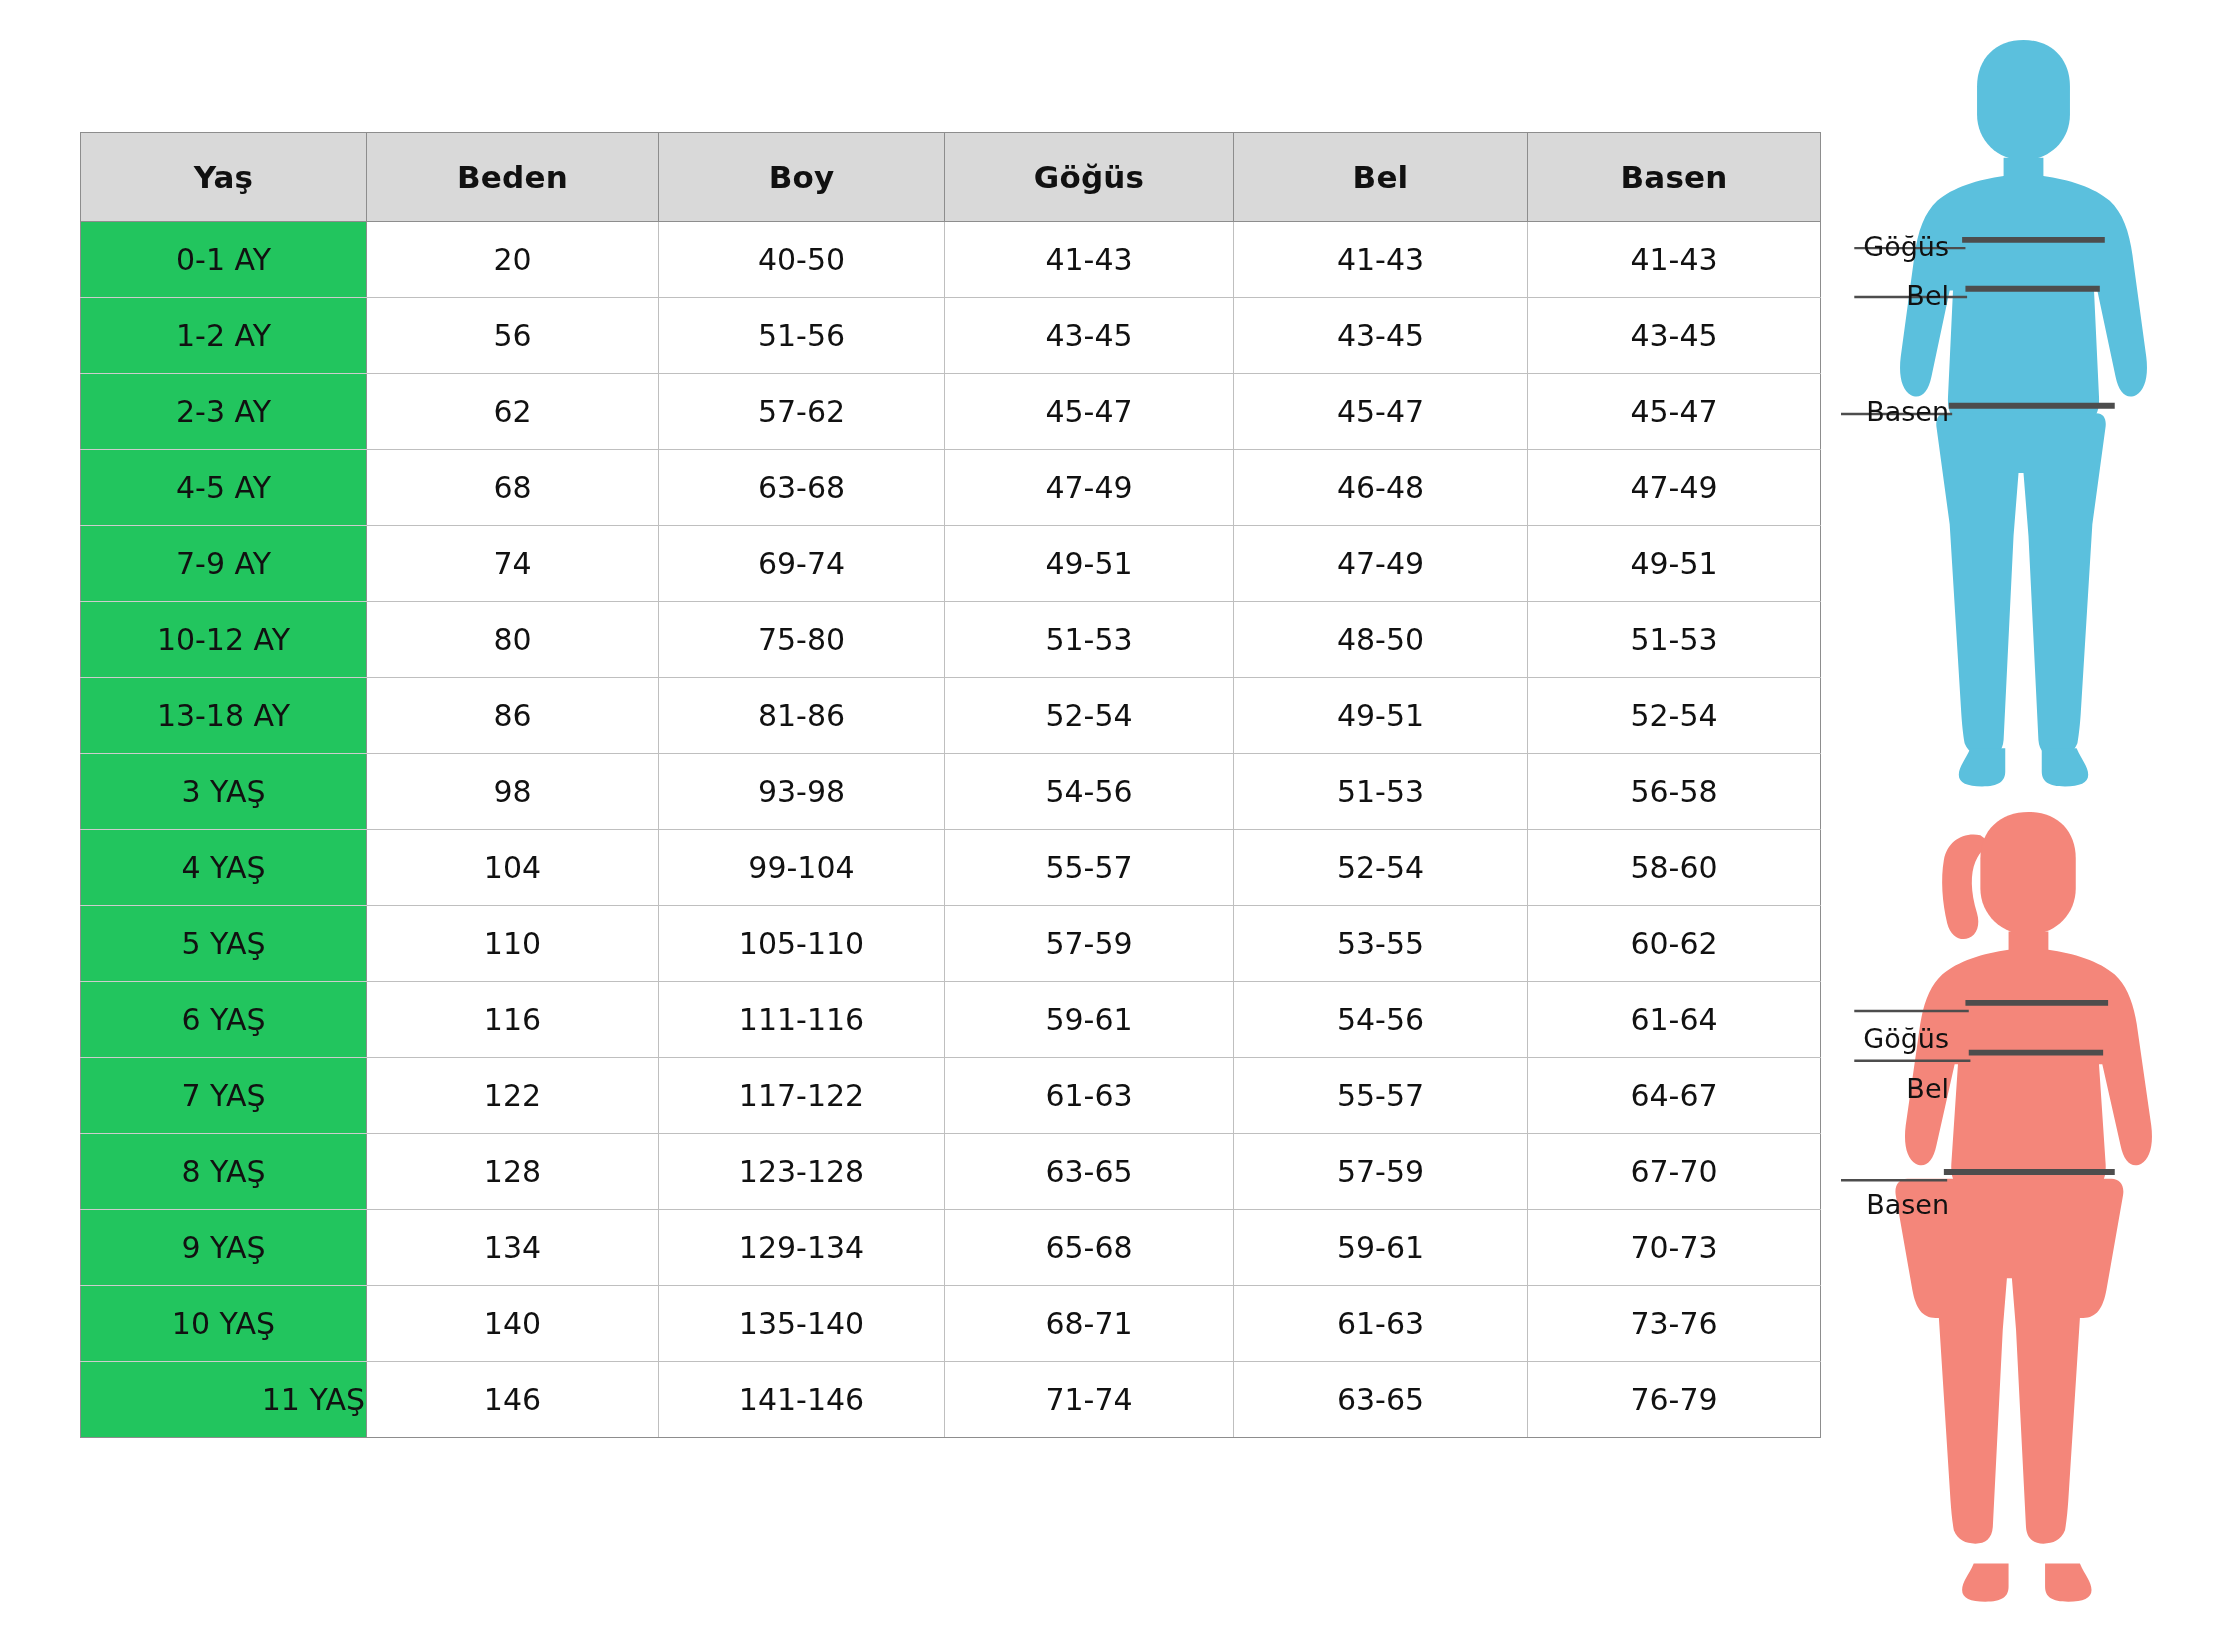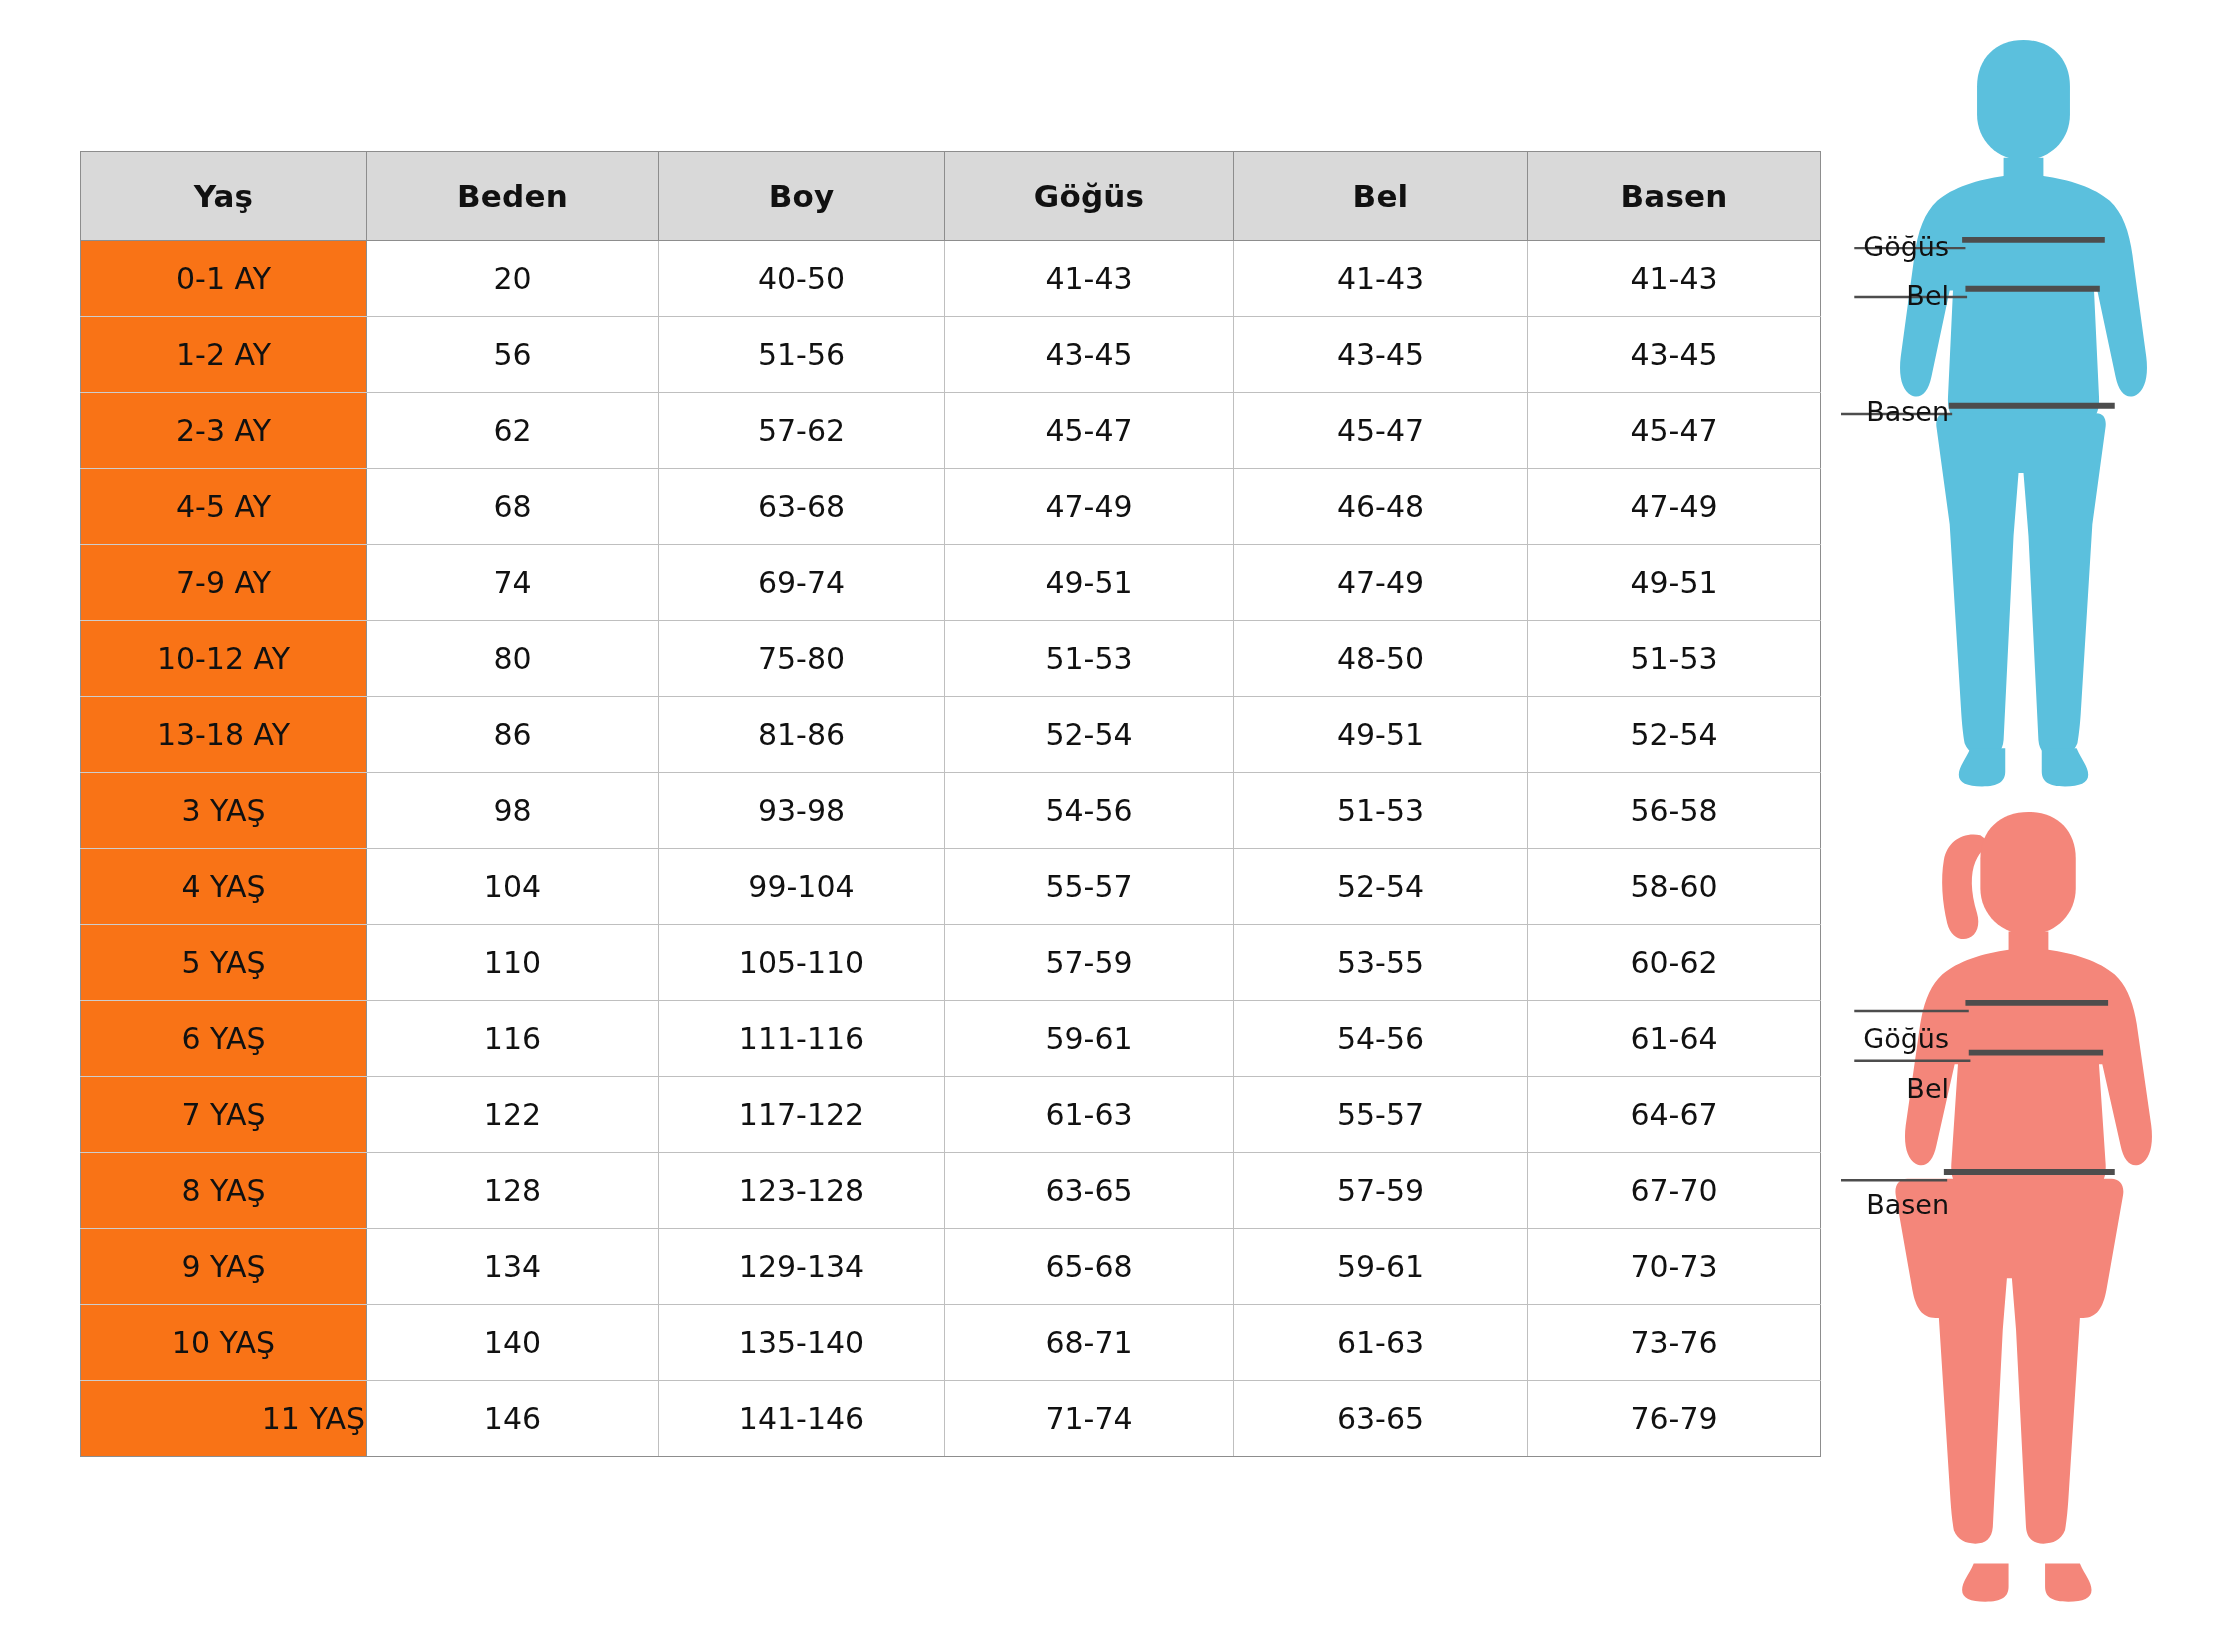--- a/index.html
+++ b/index.html
@@ -19,21 +19,21 @@
     position: absolute;
     left: 0; top: 0;
     width: 2227px;
     height: 1650px;
   }
 
   
   #size-table-wrap {
     position: absolute;
     left: 80px;
-    top: 151px;
+    top: 132px;
     width: 1740px;
   }
   table.size-table {
     border-collapse: collapse;
     width: 1740px;
     table-layout: fixed;
   }
   table.size-table col.c0 { width: 286px; }
   table.size-table col.c1 { width: 292px; }
   table.size-table col.c2 { width: 286px; }
@@ -55,21 +55,21 @@
   table.size-table td {
     border: 1.7px solid #bfbfbf;
     height: 73px;
     font-size: 30px;
     color: #111111;
     text-align: center;
     vertical-align: middle;
     background: #ffffff;
   }
   table.size-table td.age-cell {
-    background: #f97316;
+    background: #22c55e;
     border-left: 1.7px solid #8d8d8d;
     border-right: 1.7px solid #8d8d8d;
     border-top: 1.7px solid #cdcdcd;
     border-bottom: 1.7px solid #cdcdcd;
   }
   table.size-table tbody tr:last-child td.age-cell {
     border-bottom: 1.7px solid #8d8d8d;
     text-align: right;
   }
   table.size-table tbody tr:last-child td {

